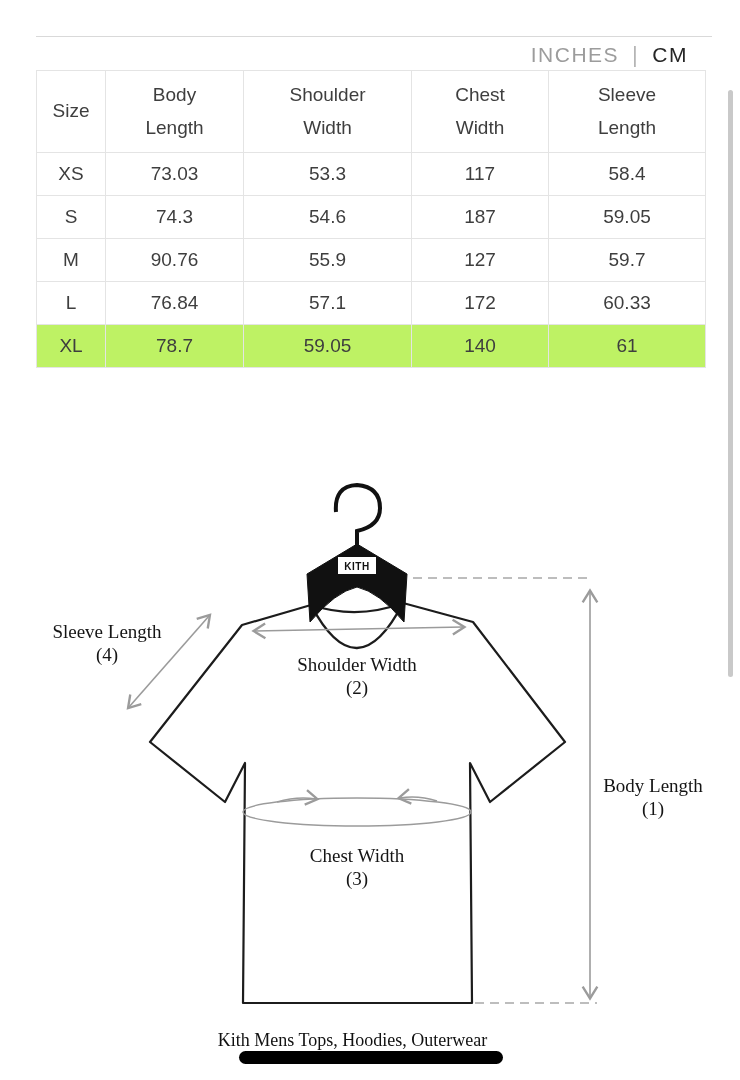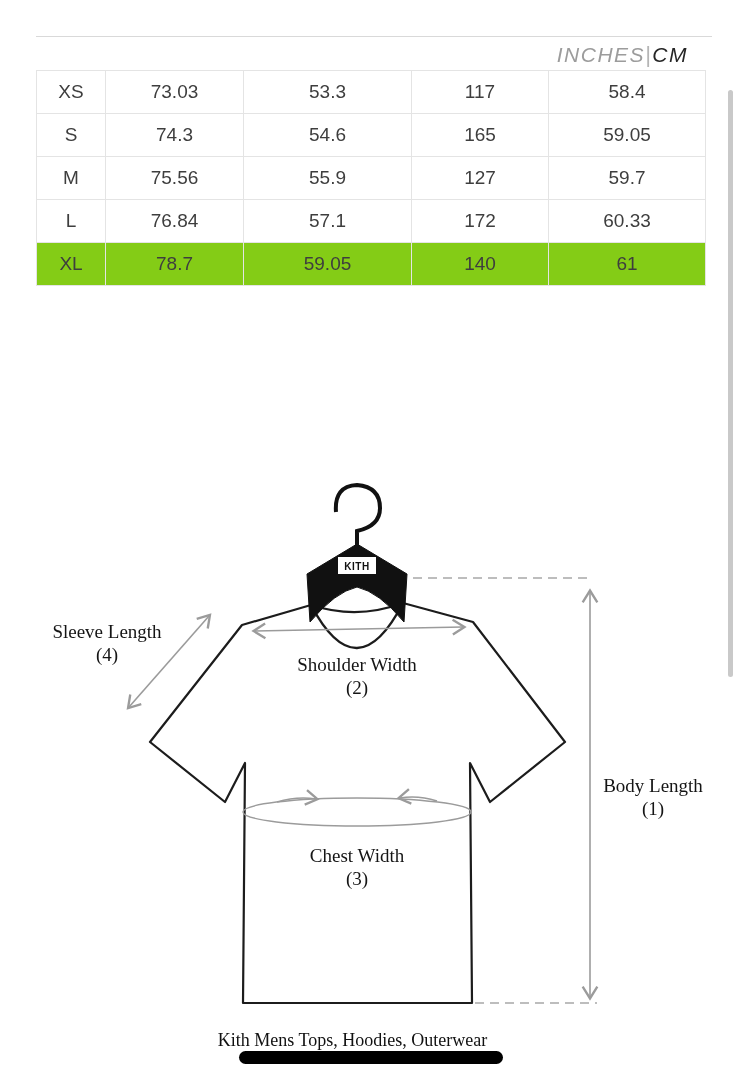--- a/index.html
+++ b/index.html
@@ -4,22 +4,22 @@
 <style>
   html,body{margin:0;padding:0;}
   body{
     width:740px;height:1080px;position:relative;background:#ffffff;
     font-family:"Liberation Sans",sans-serif;overflow:hidden;
   }
   
   .top-divider{position:absolute;left:36px;top:36px;width:676px;height:1px;background:#d9d9d9;}
   
   .unit-toggle{
-    position:absolute;top:42px;right:52px;display:flex;align-items:center;
-    font-size:21px;letter-spacing:1.5px;font-style:italic;
+    position:absolute;top:42px;right:52px;display:flex;align-items:center;gap:13px;
+    font-size:21px;letter-spacing:1.5px;
   }
   .unit-inches{color:#9c9c9c;cursor:pointer;}
   .unit-divider{color:#b5b5b5;font-weight:300;font-size:22px;}
   .unit-cm{color:#262626;cursor:pointer;text-align:right;}
   
   table.size-chart{
     position:absolute;left:36px;top:70px;width:669px;
     border-collapse:collapse;table-layout:fixed;
     font-size:19px;color:#3e3e3e;
   }
@@ -28,21 +28,21 @@
   table.size-chart col.c2{width:168px;}
   table.size-chart col.c3{width:137px;}
   table.size-chart col.c4{width:157px;}
   table.size-chart th,table.size-chart td{
     border:1px solid #e4e4e4;text-align:center;vertical-align:middle;
     font-weight:400;padding:0;background:#ffffff;
   }
   table.size-chart th{height:81px;line-height:1.7;}
   table.size-chart td{height:42px;}
   table.size-chart th span{display:block;}
-  tr.highlighted td{background:#84cc16;}
+  tr.highlighted td{background:#bef264;}
   
   .scrollbar-thumb{
     position:absolute;right:7px;top:90px;width:5px;height:587px;
     border-radius:3px;background:#c9c9c9;
   }
   
   .diagram{position:absolute;left:5px;top:470px;width:740px;height:560px;}
   .diagram svg{display:block;}
   .diagram text{
     font-family:"Liberation Serif",serif;font-size:19px;fill:#151515;
@@ -74,37 +74,58 @@
 
 <table class="size-chart">
   <colgroup>
       <col class="c0">
       <col class="c1">
       <col class="c2">
       <col class="c3">
       <col class="c4">
     </colgroup>
   <tbody>
+      <tr>
+    <th>
+          <span>Size</span>
+        </th>
+    <th>
+      <span>Body</span>
+      <span>Length</span>
+    </th>
+    <th>
+      <span>Shoulder</span>
+      <span>Width</span>
+    </th>
+    <th>
+      <span>Chest</span>
+      <span>Width</span>
+    </th>
+    <th>
+      <span>Sleeve</span>
+      <span>Length</span>
+    </th>
+  </tr>
   <tr>
     <td>XS</td>
     <td>73.03</td>
     <td>53.3</td>
     <td>117</td>
     <td>58.4</td>
   </tr>
   <tr>
     <td>S</td>
     <td>74.3</td>
     <td>54.6</td>
-    <td>165</td>
+    <td>187</td>
     <td>59.05</td>
   </tr>
   <tr>
     <td>M</td>
-    <td>75.56</td>
+    <td>90.76</td>
     <td>55.9</td>
     <td>127</td>
     <td>59.7</td>
   </tr>
   <tr>
     <td>L</td>
     <td>76.84</td>
     <td>57.1</td>
     <td>172</td>
     <td>60.33</td>

